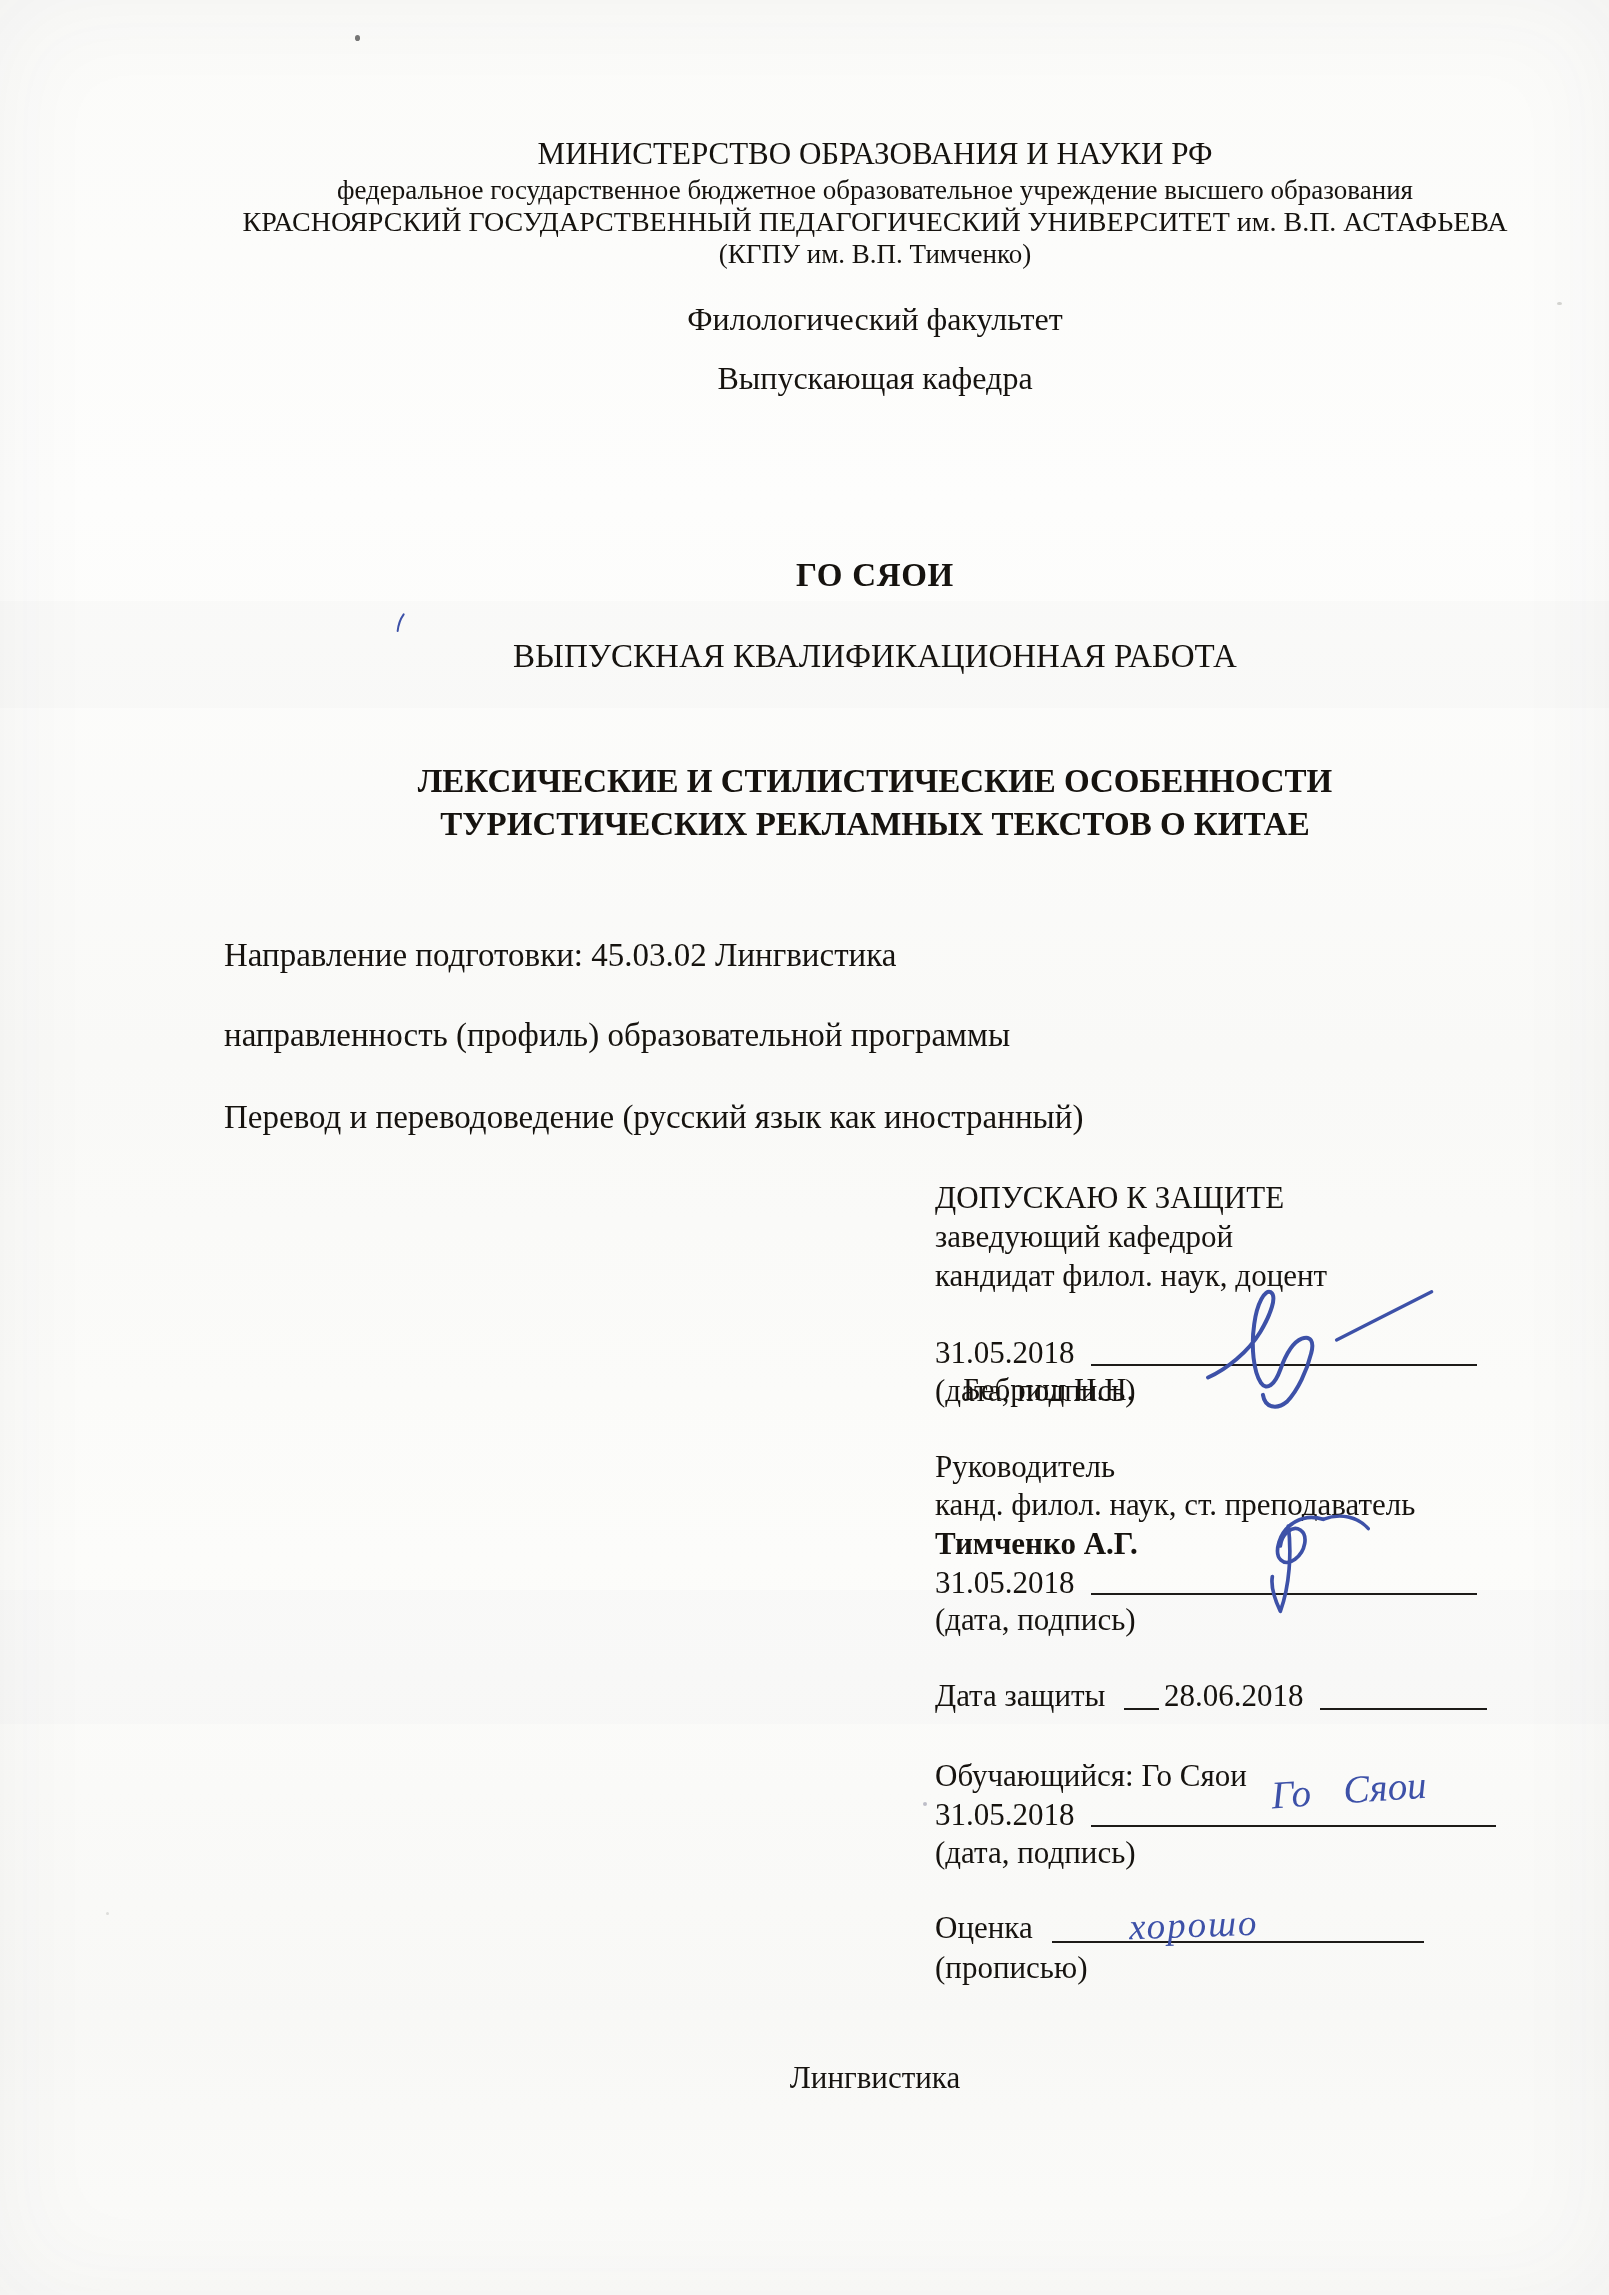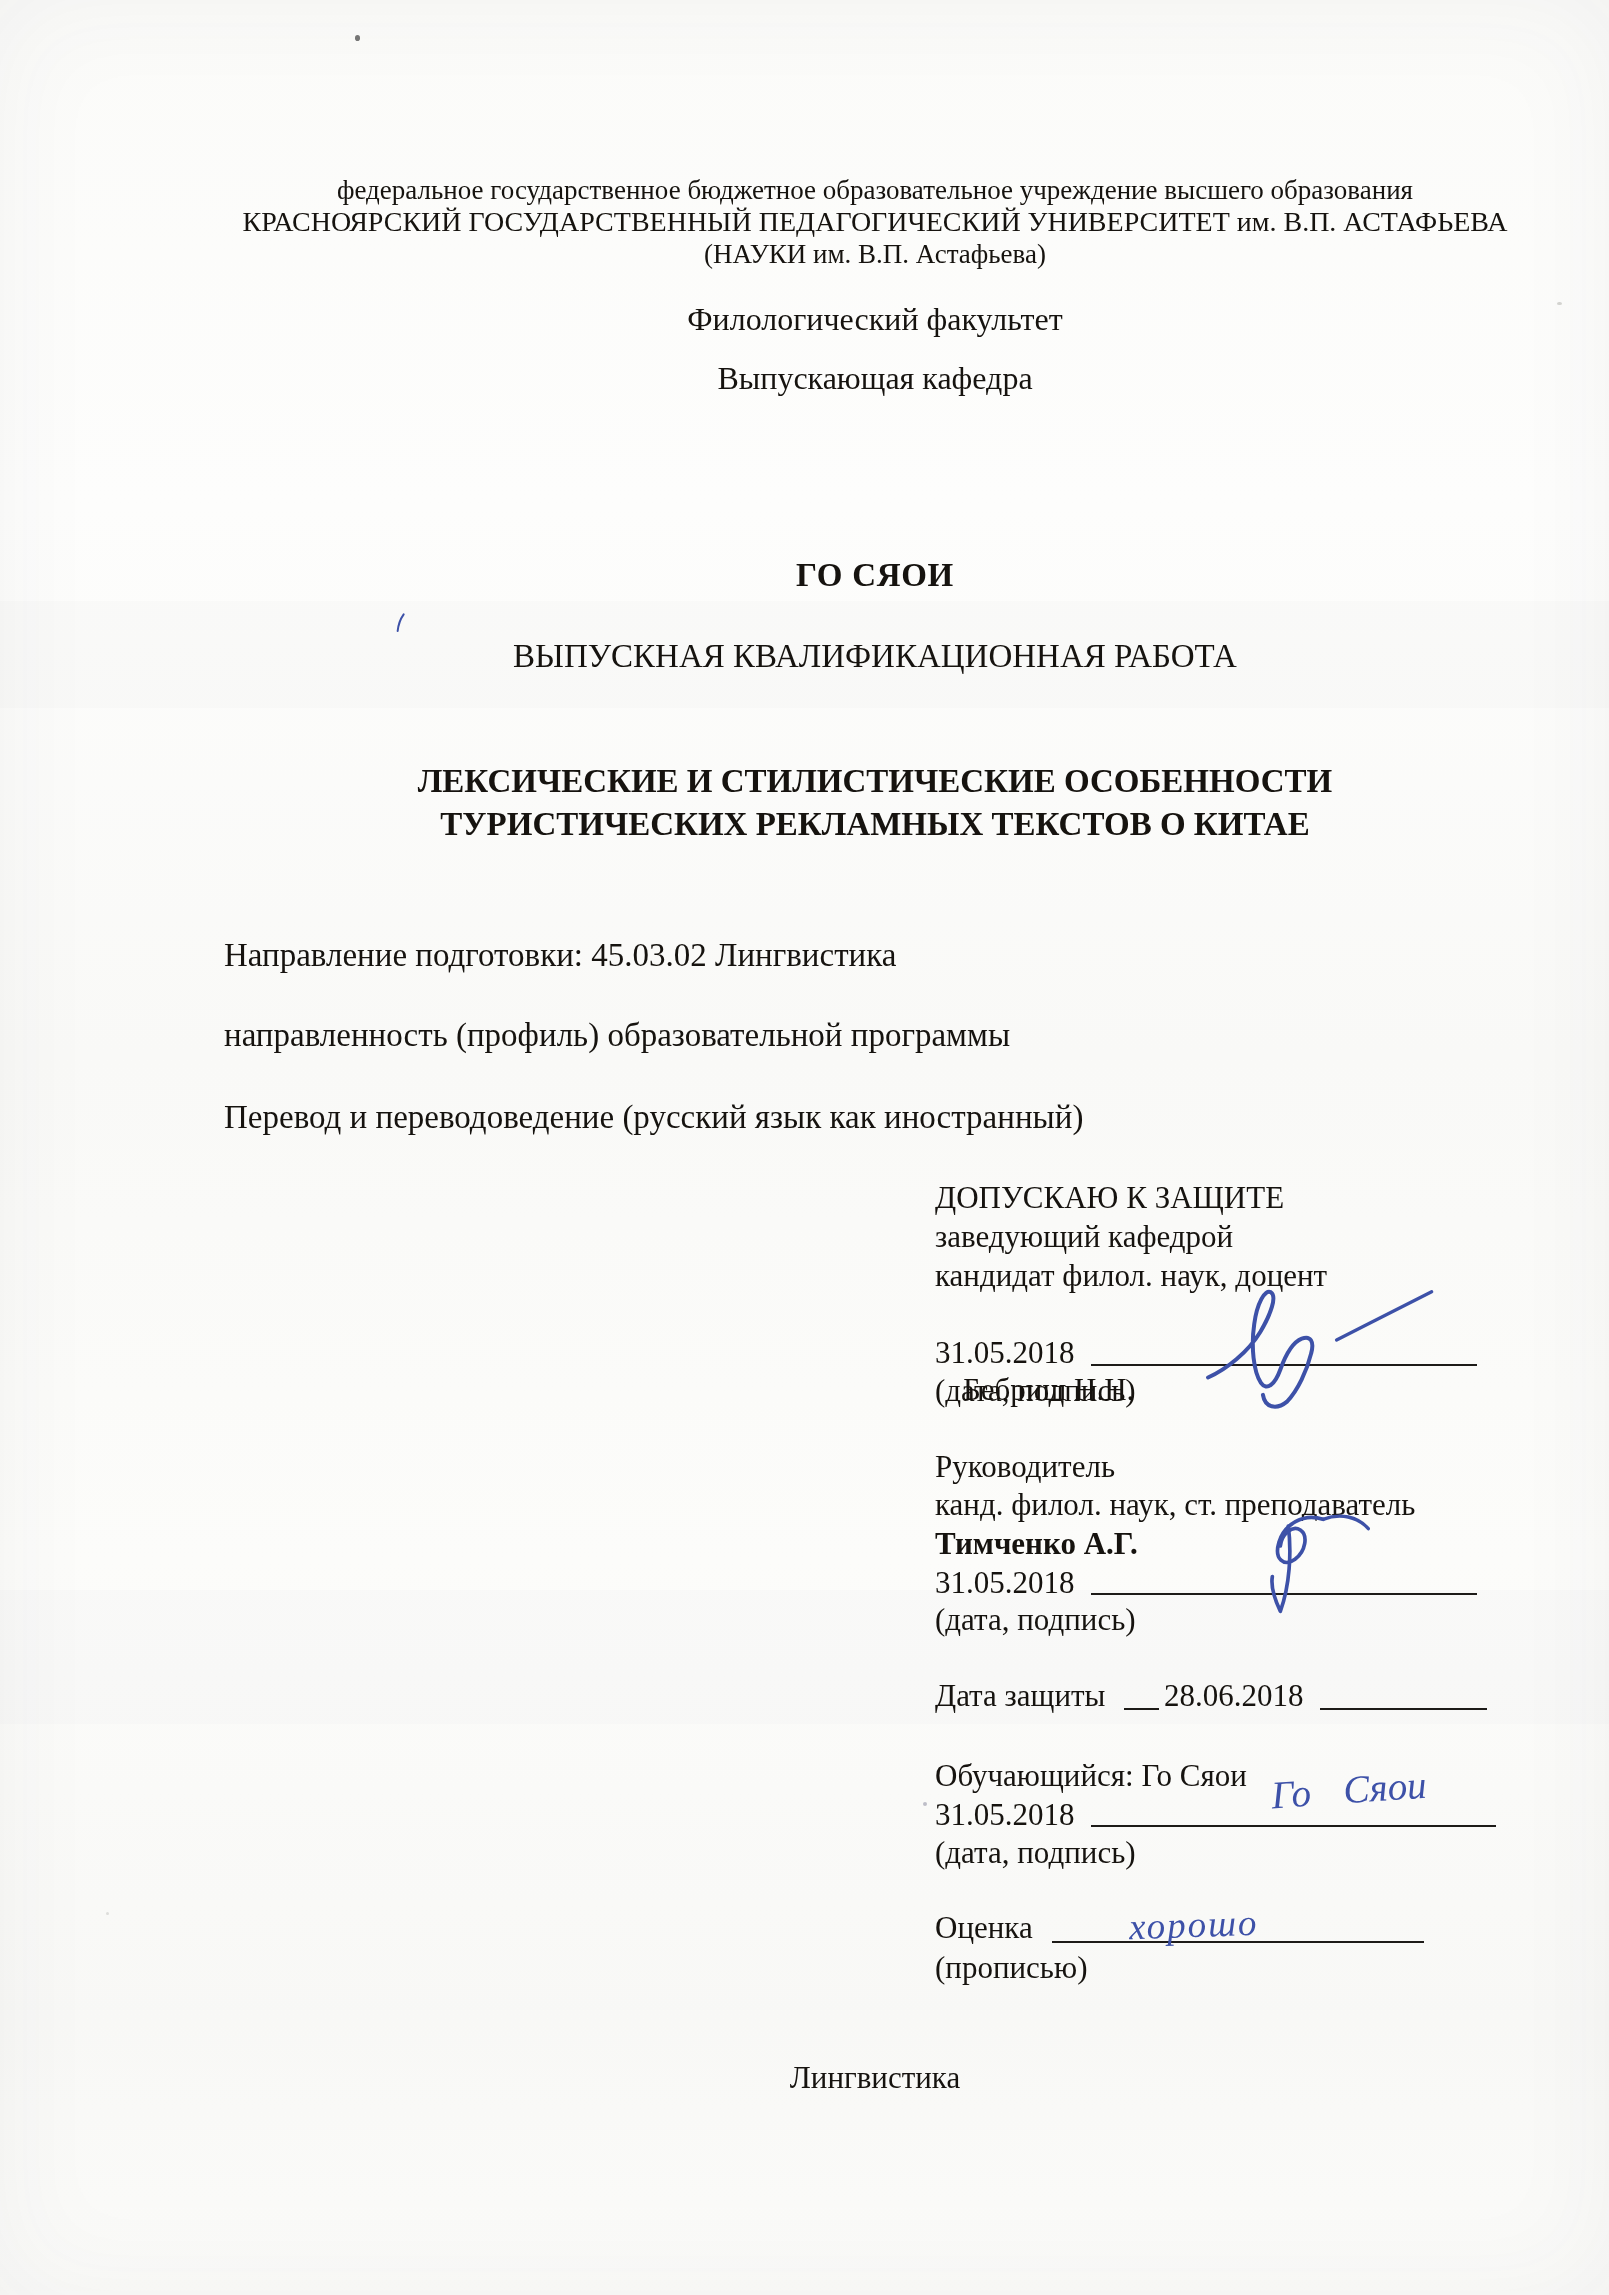--- a/index.html
+++ b/index.html
@@ -33,23 +33,24 @@
   .band{position:absolute;left:0;width:100%;pointer-events:none;}
 </style>
 </head>
 <body>
 
 <div class="page">
 
   <div class="band" style="top:601px;height:107px;background:rgba(120,120,140,0.025);"></div>
   <div class="band" style="top:1590px;height:134px;background:rgba(120,120,140,0.02);"></div>
 
+  <div class="line centerwrap" style="top:137px;font-size:31px;">МИНИСТЕРСТВО ОБРАЗОВАНИЯ И НАУКИ РФ</div>
   <div class="line centerwrap" style="top:175px;font-size:27px;">федеральное государственное бюджетное образовательное учреждение высшего образования</div>
   <div class="line centerwrap" style="top:206px;font-size:28px;">КРАСНОЯРСКИЙ ГОСУДАРСТВЕННЫЙ ПЕДАГОГИЧЕСКИЙ УНИВЕРСИТЕТ им. В.П. АСТАФЬЕВА</div>
-  <div class="line centerwrap" style="top:239px;font-size:27px;">(НАУКИ им. В.П. Астафьева)</div>
+  <div class="line centerwrap" style="top:239px;font-size:27px;">(КГПУ им. В.П. Тимченко)</div>
 
   <div class="line centerwrap" style="top:302px;font-size:32px;">Филологический факультет</div>
   <div class="line centerwrap" style="top:361px;font-size:32px;">Выпускающая кафедра</div>
 
   <div class="line centerwrap b" style="top:557px;font-size:33px;letter-spacing:0.7px;">ГО СЯОИ</div>
   <div class="line centerwrap" style="top:638px;font-size:33px;">ВЫПУСКНАЯ КВАЛИФИКАЦИОННАЯ РАБОТА</div>
 
   <div class="line centerwrap b" style="top:763px;font-size:33px;">ЛЕКСИЧЕСКИЕ И СТИЛИСТИЧЕСКИЕ ОСОБЕННОСТИ</div>
   <div class="line centerwrap b" style="top:806px;font-size:33px;">ТУРИСТИЧЕСКИХ РЕКЛАМНЫХ ТЕКСТОВ О КИТАЕ</div>
 

